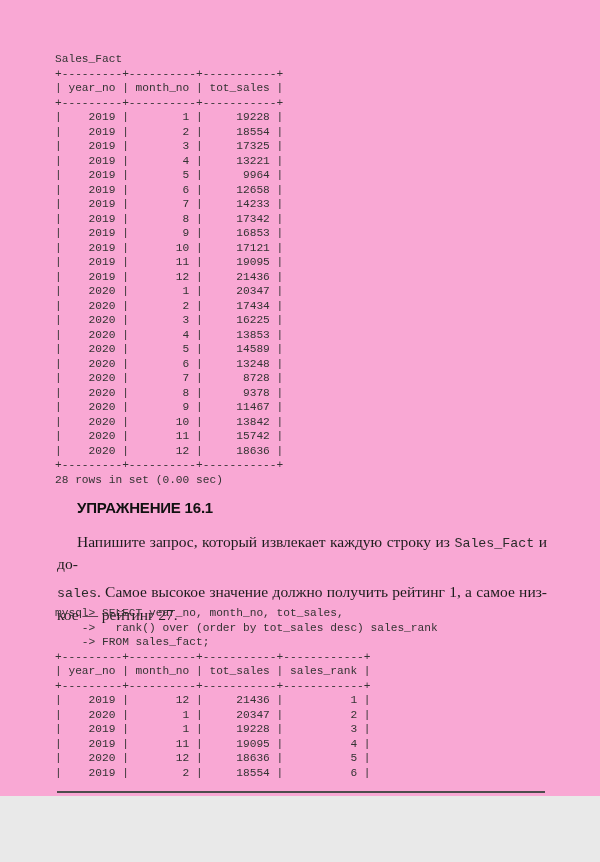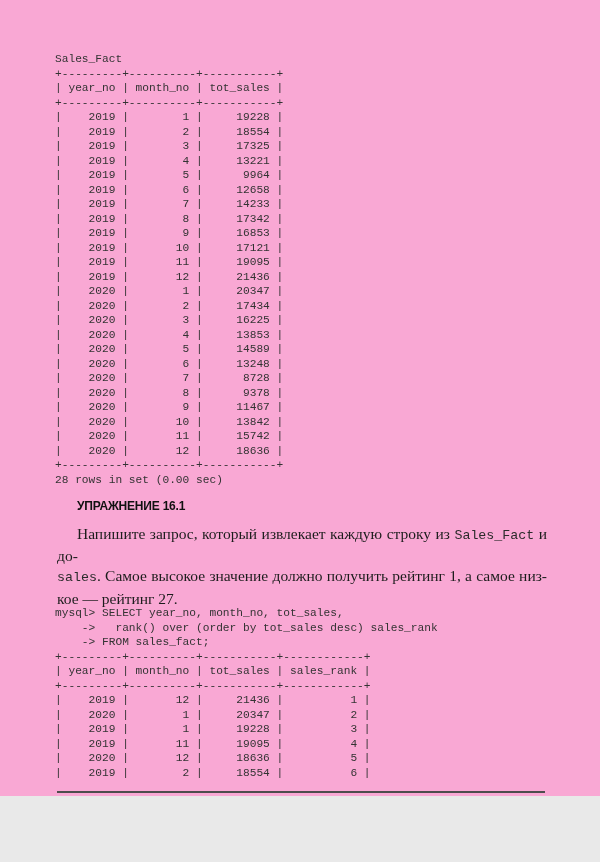--- a/index.html
+++ b/index.html
@@ -23,36 +23,36 @@
   pre.mono, div.mono { margin: 0; }
 
   #listing-block { position: absolute; left: 55px; top: 52px; }
   #query-block   { position: absolute; left: 55px; top: 606px; }
 
   #exercise-heading {
     position: absolute;
     left: 77px; top: 499px;
     font-family: "Liberation Sans", sans-serif;
     font-weight: bold;
-    font-size: 12px;
+    font-size: 15px;
     letter-spacing: -0.2px;
     color: #111;
   }
 
   #exercise-body {
     position: absolute;
     left: 57px; top: 524px;
     width: 490px;
     font-family: "Liberation Serif", "DejaVu Serif", serif;
     font-size: 15.5px;
     line-height: 20.2px;
     color: #1d1d1d;
   }
   .para-line { text-align: justify; }
-  .para-line.justify { text-align-last: justify; }
+  .para-line.justify { text-align-last: justify; margin-top: 8px; }
   .para-line.indent { text-indent: 20px; }
   .inline-code {
     font-family: "Liberation Mono", "DejaVu Sans Mono", monospace;
     font-size: 13.3px;
     color: #2b2b2b;
   }
 
   #footer-rule {
     position: absolute;
     left: 57px; top: 791px;

